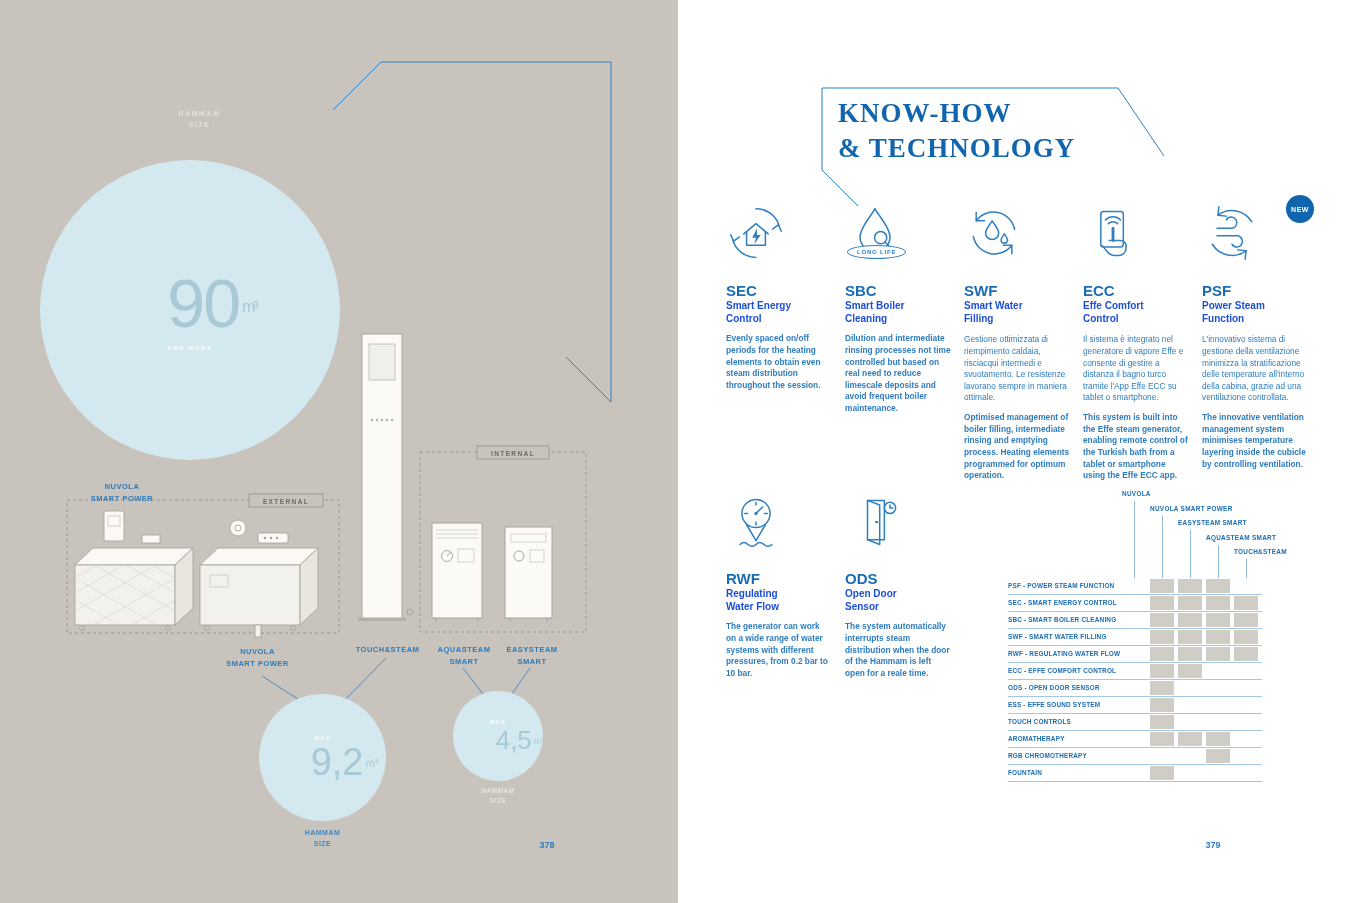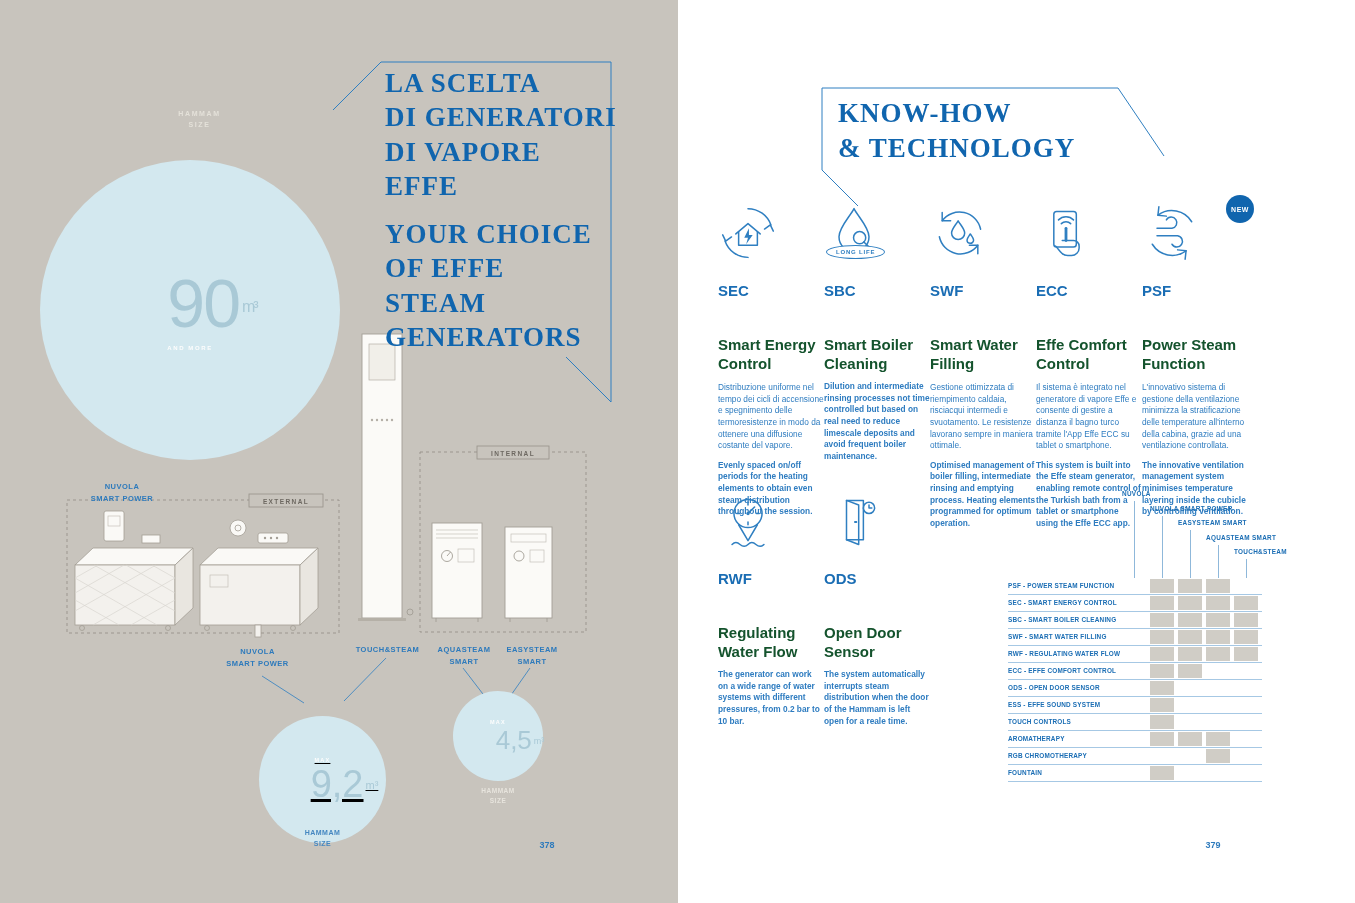--- a/index.html
+++ b/index.html
@@ -13,21 +13,21 @@
 
   .serif-title { font-family:"Liberation Serif", serif; font-weight:700; color:#1065ae; white-space:pre-line; letter-spacing:1px; }
   .left-title { position:absolute; left:385px; top:66px; width:250px; font-size:27px; line-height:1.27; }
   .left-title .block2 { margin-top:14px; }
   .right-title { position:absolute; left:160px; top:96px; width:320px; font-size:27px; line-height:1.3; }
 
   .hammam-top { position:absolute; left:147px; top:108px; width:105px; text-align:center; font-size:7px; font-weight:700; letter-spacing:1.6px; color:#e4e1d9; white-space:pre-line; line-height:1.6; }
 
   .circle { position:absolute; border-radius:50%; background:#d3e8ef; display:flex; flex-direction:column; align-items:center; justify-content:center; }
   .circle-big { left:40px; top:160px; width:300px; height:300px; }
-  .circle-med { left:259px; top:716px; width:127px; height:127px;text-decoration:underline; }
+  .circle-med { left:259px; top:694px; width:127px; height:127px; }
   .circle-sml { left:453px; top:691px; width:90px; height:90px; }
   .circle .max { font-size:5.5px; font-weight:700; letter-spacing:1.2px; color:#fdfdfd; margin-bottom:2px; }
   .circle .val { color:#a9c9d6; font-weight:400; line-height:1; display:flex; align-items:center;margin-left:44px; }
   .circle-big .val { font-size:68px; letter-spacing:-2px; }
   .circle-med .val { font-size:38px; }
   .circle-sml .val { font-size:26px; }
   .circle .unit { font-weight:400; color:#a9c9d6; }
   .circle-big .unit { font-size:16px; margin-top:8px; margin-left:3px; }
   .circle-med .unit { font-size:11px; margin-top:3px; margin-left:2px; }
   .circle-sml .unit { font-size:9px; margin-top:2px; margin-left:2px; }
@@ -39,30 +39,30 @@
   .plabel-ts  { position:absolute; left:330px; top:644px; width:115px; }
   .plabel-as  { position:absolute; left:420px; top:644px; width:88px; }
   .plabel-es  { position:absolute; left:488px; top:644px; width:88px; }
   .caption-med { position:absolute; left:259px; top:828px; width:127px; font-size:7px; color:#4587c1; }
   .caption-sml { position:absolute; left:453px; top:786px; width:90px; font-size:6.5px; color:#e7e4dd; }
 
   .page-num { position:absolute; top:840px; width:90px; text-align:center; font-size:9px; font-weight:700; color:#2d7abc; }
   .page-num-left { left:502px; }
   .page-num-right { left:490px; }
 
-  .features-row { position:absolute; left:40px; display:flex; }
+  .features-row { position:absolute; left:48px; display:flex; gap:13px; }
   .features-primary { top:203px; }
   .features-secondary { top:491px; }
   .feature { position:relative; width:106px; }
   .feature-icon { position:relative; height:66px; }
   .feature-icon svg { width:60px; height:60px; }
   .feature-longlife-badge { position:absolute; left:2px; top:42px; padding:3px 9px; border:1px solid #2f7fc1; border-radius:50%; background:#ffffff; font-size:6px; font-weight:700; letter-spacing:0.8px; color:#2f7fc1; white-space:nowrap; }
   .new-badge { position:absolute; left:84px; top:-8px; width:28px; height:28px; border-radius:50%; background:#1065ae; color:#ffffff; font-size:7px; font-weight:700; letter-spacing:0.5px; display:flex; align-items:center; justify-content:center; }
   .feature-acronym { margin-top:12px; font-size:15px; font-weight:700; color:#1a6db4; line-height:1.27; }
-  .feature-name { font-size:15px; font-weight:700; color:#14532d; line-height:1.27; white-space:pre-line;margin-top:35px; }
+  .feature-name { font-size:10px; font-weight:700; color:#1d4ed8; line-height:1.27; white-space:pre-line; }
   .feature-text { margin-top:9px; font-size:8.3px; line-height:1.4; color:#2e7cc0; }
   .feature-text.en { margin-top:8px;font-weight:bold; }
 
   .matrix { position:absolute; left:330px; top:490px; width:254px; height:300px; }
   .matrix-col-label { position:absolute; font-size:6.4px; font-weight:700; letter-spacing:0.3px; color:#1a6db4; white-space:nowrap; }
   .matrix-col-line { position:absolute; width:1px; background:#8fb8da; }
   .matrix-row { position:absolute; left:0; width:254px; height:17px; border-bottom:1px solid #a6c8e4; }
   .matrix-row-label { font-size:6.4px; font-weight:700; letter-spacing:0.2px; color:#1a6db4; line-height:16px; white-space:nowrap; }
   .matrix-cell { position:absolute; top:1px; width:24px; height:14px; background:#d0cdc6; }
 
@@ -159,30 +159,20 @@
 SIZE</div>
 
     <div class="circle circle-big">
       <div class="val">
         <span>90</span>
         <span class="unit">m³</span>
       </div>
       <div class="sub">AND MORE</div>
     </div>
 
-    <div class="left-title">
-      <div class="serif-title">LA SCELTA
-DI GENERATORI
-DI VAPORE
-EFFE</div>
-      <div class="serif-title block2">YOUR CHOICE
-OF EFFE
-STEAM
-GENERATORS</div>
-    </div>
 
     <div class="blue-caps side-label">NUVOLA
 SMART POWER</div>
 
     <div class="blue-caps plabel-nsp">NUVOLA
 SMART POWER</div>
     <div class="blue-caps plabel-ts">TOUCH&amp;STEAM</div>
     <div class="blue-caps plabel-as">AQUASTEAM
 SMART</div>
     <div class="blue-caps plabel-es">EASYSTEAM
@@ -227,21 +217,20 @@
               <path d="M59 30 l-3.2 -6.6 -6.2 4.4"></path>
               <path d="M32 58 a26 26 0 0 1 -24.5 -17.5"></path>
               <path d="M5 34 l3.2 6.6 6.2 -4.4"></path>
               <path d="M19 33 L32 22 L45 33"></path>
               <path d="M22 31 V45 H42 V31"></path>
               <path d="M33 27 L28 37 H32 L30 44 L37 34 H33 Z" fill="#2f7fc1" stroke="none"></path>
             </svg></div>
           <div class="feature-acronym">SEC</div>
           <div class="feature-name">Smart Energy
 Control</div>
-          <div class="feature-text">Distribuzione uniforme nel tempo dei cicli di accensione e spegnimento delle termoresistenze in modo da ottenere una diffusione costante del vapore.</div>
           <div class="feature-text en">Evenly spaced on/off periods for the heating elements to obtain even steam distribution throughout the session.</div>
         </div>
         <div class="feature">
           <div class="feature-icon"><svg viewBox="0 0 64 64" fill="none" stroke="#2f7fc1" stroke-width="1.6" stroke-linecap="round" stroke-linejoin="round">
               <path d="M32 6 C28 14 16 26 16 36 a16 16 0 0 0 32 0 C48 26 36 14 32 6 Z"></path>
               <circle cx="38" cy="37" r="6.5"></circle>
               <path d="M42.5 41.5 L48 47"></path>
             </svg><div class="feature-longlife-badge">LONG LIFE</div></div>
           <div class="feature-acronym">SBC</div>
           <div class="feature-name">Smart Boiler

